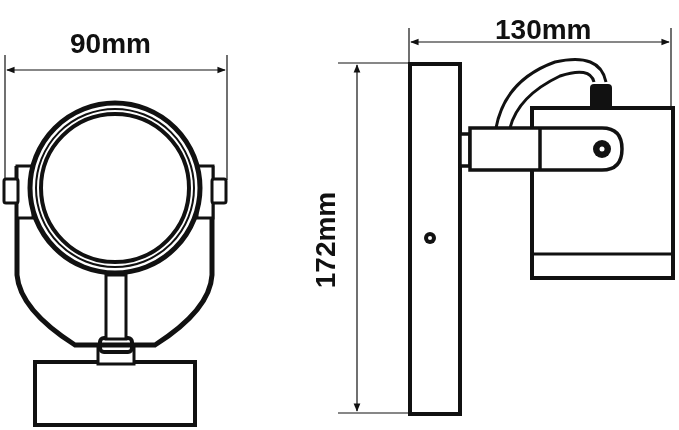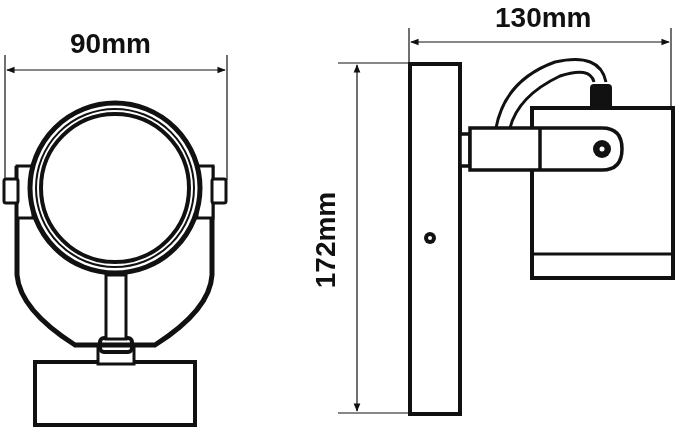--- a/index.html
+++ b/index.html
@@ -8,21 +8,21 @@
     .dim-text {
       position: absolute;
       font-family: "Liberation Sans", sans-serif;
       font-weight: bold;
       font-size: 28px;
       color: #111111;
       line-height: 1;
       white-space: nowrap;
     }
     #dim-width-front { left: 70px; top: 30px; }
-    #dim-width-side { left: 495px; top: 4px; }
+    #dim-width-side { left: 495px; top: 16px; }
     #dim-height-side {
       left: 326px; top: 240px;
       transform: translate(-50%, -50%) rotate(-90deg);
     }
   </style>
 </head>
 <body>
 
 <svg id="drawing" viewBox="0 0 679 430" xmlns="http://www.w3.org/2000/svg">
   <defs>

